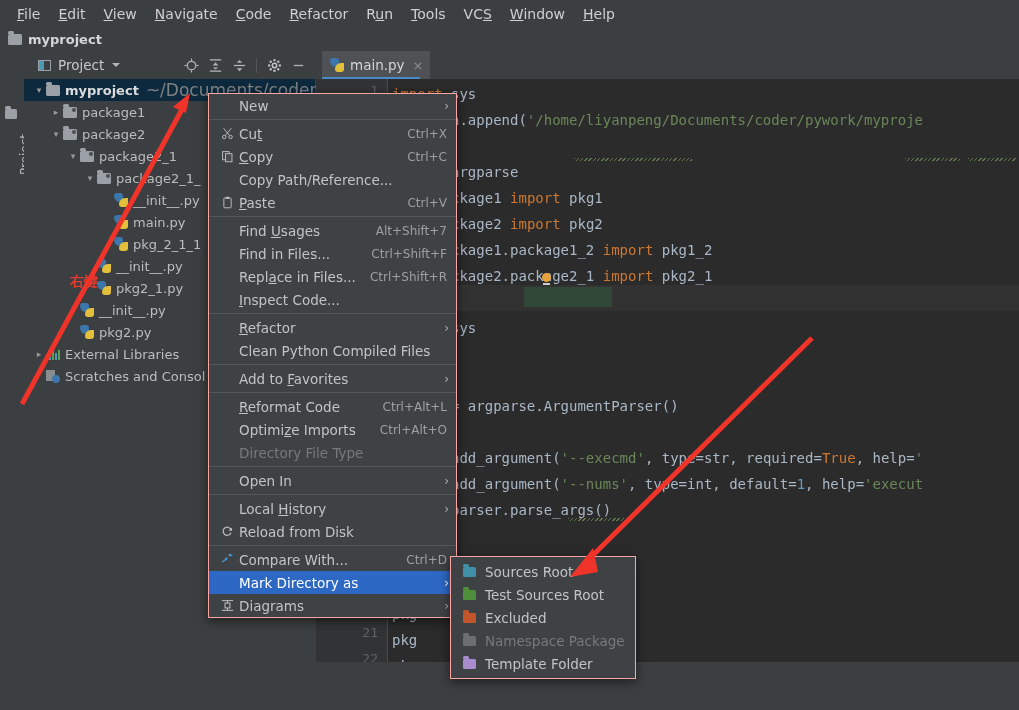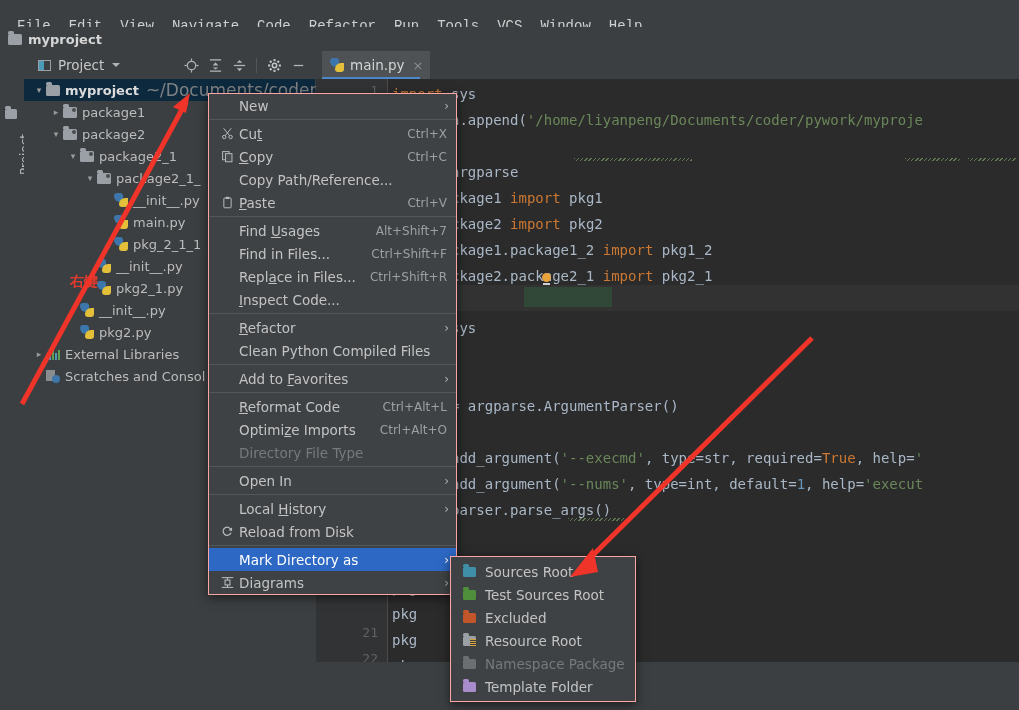--- a/index.html
+++ b/index.html
@@ -8,24 +8,23 @@
     background:#3c3f41;
     font-family:"DejaVu Sans","Liberation Sans",sans-serif;
     font-size:13px;
     color:#bbbbbb;
     -webkit-font-smoothing:antialiased;
   }
   #root{position:relative;width:1019px;height:710px;}
 
   
   .menubar{
-    position:absolute;left:0;top:12px;width:1019px;height:27px;
+    position:absolute;left:0;top:0;width:1019px;height:27px;
     background:#3c3f41;display:flex;align-items:center;padding-left:8px;
     box-sizing:border-box;
-    font-family:Liberation Mono, monospace;
   }
   .menubar .mi{
     padding:3px 9px;font-size:14px;color:#cfcfcf;white-space:nowrap;cursor:default;
   }
   .menubar .mi u{text-decoration:underline;}
 
   
   .titlestrip{
     position:absolute;left:0;top:27px;width:1019px;height:24px;
     background:#3c3f41;display:flex;align-items:center;padding-left:8px;
@@ -530,20 +529,32 @@
       <div class="ci">
         <span class="ic">
           <svg width="13" height="13" viewBox="0 0 16 16">
             <path d="M12.5 6.5 A5 5 0 1 0 12.3 9.6" fill="none" stroke="#b9bcbe" stroke-width="1.5"></path>
             <polygon points="13.6,3 13.6,7.4 9.4,6.6" fill="#b9bcbe"></polygon>
           </svg>
         </span>
         <span class="lbl">Reload from Disk</span>
       </div>
       <div class="sep"></div>
+      <div class="ci">
+        <span class="ic">
+          <svg width="13" height="13" viewBox="0 0 16 16">
+            <line x1="1.5" y1="11" x2="7" y2="7" stroke="#4a9ad4" stroke-width="1.6"></line>
+            <polygon points="8.4,5.6 4.6,6 6.4,9.2" fill="#4a9ad4"></polygon>
+            <line x1="9.5" y1="3" x2="14" y2="3" stroke="#4a9ad4" stroke-width="1.6"></line>
+            <polygon points="9,2 12,0.4 12,4" fill="#4a9ad4"></polygon>
+          </svg>
+        </span>
+        <span class="lbl">Compare With...</span>
+        <span class="acc">Ctrl+D</span>
+      </div>
       <div class="ci sel">
         <span class="ic"></span>
         <span class="lbl">Mark Directory as</span>
         <span class="arw">›</span>
       </div>
       <div class="ci">
         <span class="ic">
           <svg width="13" height="13" viewBox="0 0 16 16">
             <line x1="1" y1="2" x2="15" y2="2" stroke="#b9bcbe" stroke-width="1.3"></line>
             <line x1="1" y1="14" x2="15" y2="14" stroke="#b9bcbe" stroke-width="1.3"></line>
@@ -568,26 +579,20 @@
         <span class="ic">
           <span class="folder green" style="width:13px;height:10px;"></span>
         </span>
         <span class="lbl" style="margin-left: 6px;">Test Sources Root</span>
       </div>
       <div class="ci" style="height: 23px;">
         <span class="ic">
           <span class="folder orange" style="width:13px;height:10px;"></span>
         </span>
         <span class="lbl" style="margin-left: 6px;">Excluded</span>
-      </div>
-      <div class="ci" style="height: 23px;">
-        <span class="ic">
-          <span class="folder grey res" style="width:13px;height:10px;"></span>
-        </span>
-        <span class="lbl" style="margin-left: 6px;">Resource Root</span>
       </div>
       <div class="ci disabled" style="height: 23px;">
         <span class="ic">
           <span class="folder dim" style="width:13px;height:10px;"></span>
         </span>
         <span class="lbl" style="margin-left: 6px;">Namespace Package</span>
       </div>
       <div class="ci" style="height: 23px;">
         <span class="ic">
           <span class="folder purple" style="width:13px;height:10px;"></span>

